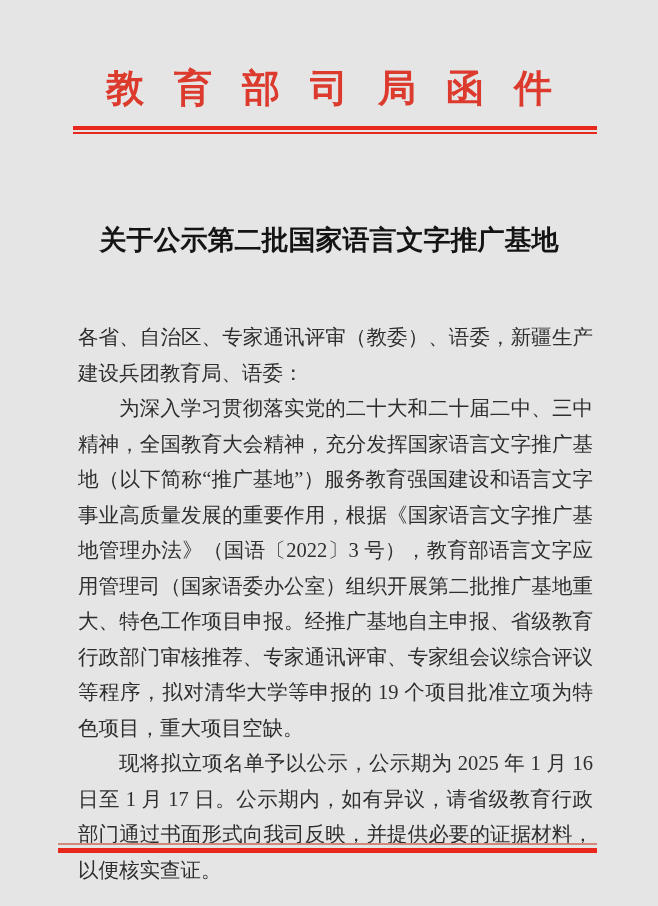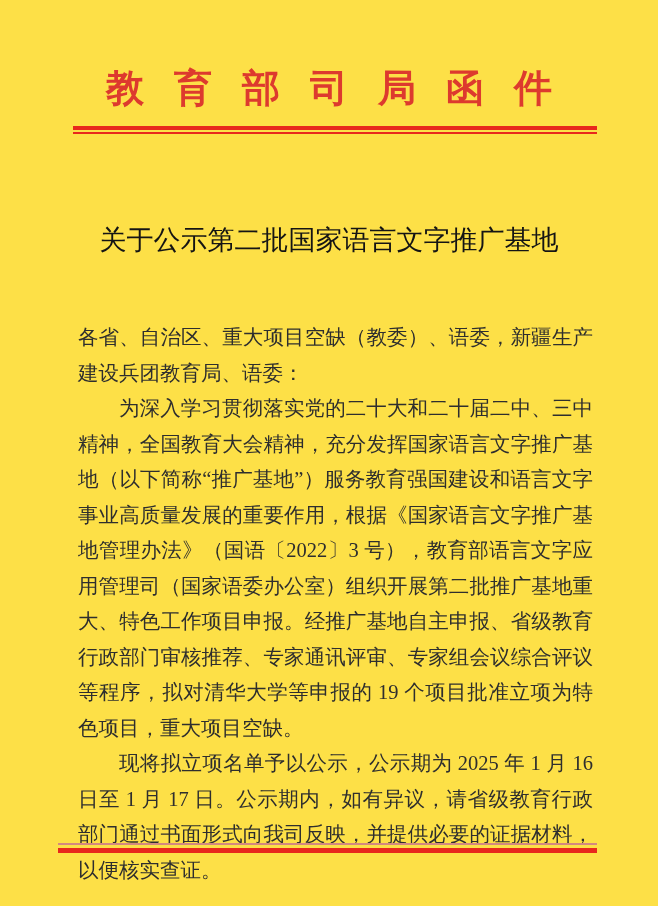--- a/index.html
+++ b/index.html
@@ -12,21 +12,21 @@
   html, body { margin: 0; padding: 0; }
   body {
     width: 658px; height: 906px;
     background: #ffffff;
     position: relative;
     overflow: hidden;
     font-family: "Liberation Serif", "DejaVu Serif", serif;
   }
   .page {
     position: absolute; inset: 0;
-    background: #fde047;
+    background: #e5e5e5;
   }
   
   .letterhead {
     position: absolute;
     top: 63px; left: 0; right: 0;
     text-align: center;
     white-space: nowrap;
   }
   .letterhead .banner-text {
     display: inline-block;
@@ -43,21 +43,21 @@
   }
   .rule-top .thick { height: 4px; background: var(--rule-red); }
   .rule-top .gap   { height: 2px; }
   .rule-top .thin  { height: 2px; background: var(--rule-red); }
   
   .doc-title {
     position: absolute;
     top: 203px; left: 40px; right: 40px;
     text-align: center;
     font-size: 27px;
-    font-weight: normal;
+    font-weight: bold;
     line-height: 39px;
     color: var(--title-ink);
   }
   .doc-title .title-line { display: block; }
   
   .doc-body {
     position: absolute;
     top: 320px; left: 78px; width: 515px;
     font-size: 20.5px;
     line-height: 35.5px;
@@ -89,21 +89,21 @@
     <div class="thick"></div>
     <div class="gap"></div>
     <div class="thin"></div>
   </div>
 
   <h1 class="doc-title">
     <span class="title-line">关于公示第二批国家语言文字推广基地</span>
   </h1>
 
   <main class="doc-body">
-    <p>各省、自治区、重大项目空缺（教委）、语委，新疆生产建设兵团教育局、语委：</p>
+    <p>各省、自治区、专家通讯评审（教委）、语委，新疆生产建设兵团教育局、语委：</p>
     <p class="indent">为深入学习贯彻落实党的二十大和二十届二中、三中精神，全国教育大会精神，充分发挥国家语言文字推广基地（以下简称“推广基地”）服务教育强国建设和语言文字事业高质量发展的重要作用，根据《国家语言文字推广基地管理办法》（国语〔2022〕3 号），教育部语言文字应用管理司（国家语委办公室）组织开展第二批推广基地重大、特色工作项目申报。经推广基地自主申报、省级教育行政部门审核推荐、专家通讯评审、专家组会议综合评议等程序，拟对清华大学等申报的 19 个项目批准立项为特色项目，重大项目空缺。</p>
     <p class="indent">现将拟立项名单予以公示，公示期为 2025 年 1 月 16 日至 1 月 17 日。公示期内，如有异议，请省级教育行政部门通过书面形式向我司反映，并提供必要的证据材料，以便核实查证。</p>
   </main>
 
   <div class="rule-bottom">
     <div class="thin"></div>
     <div class="gap"></div>
     <div class="thick"></div>
   </div>
 

